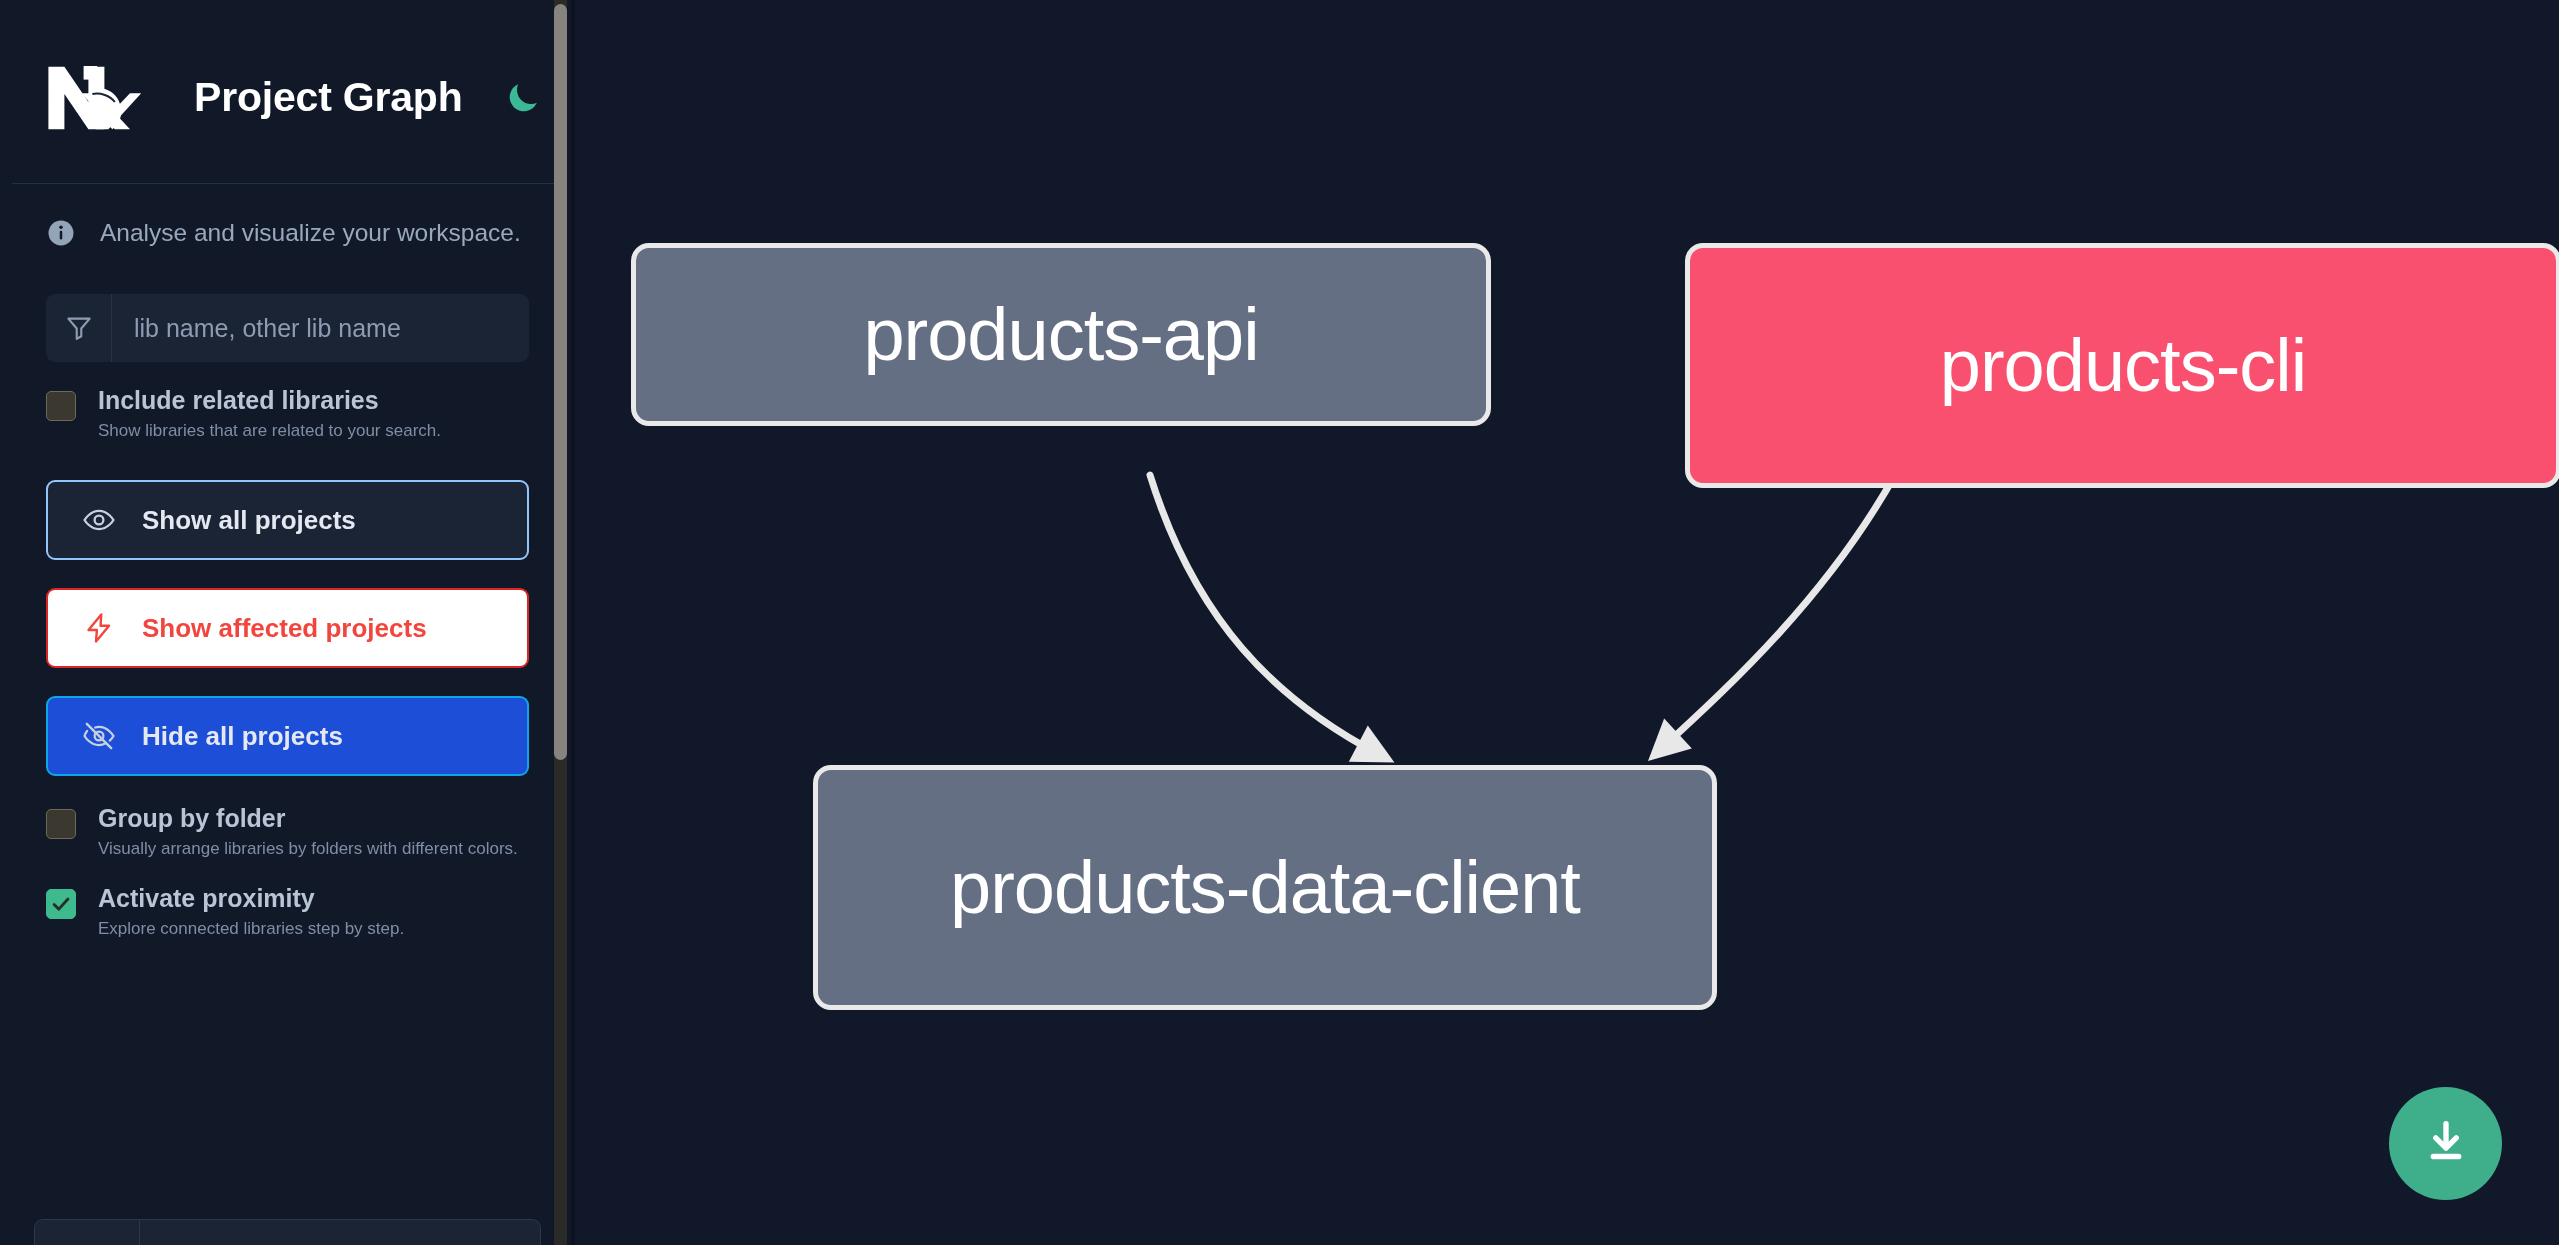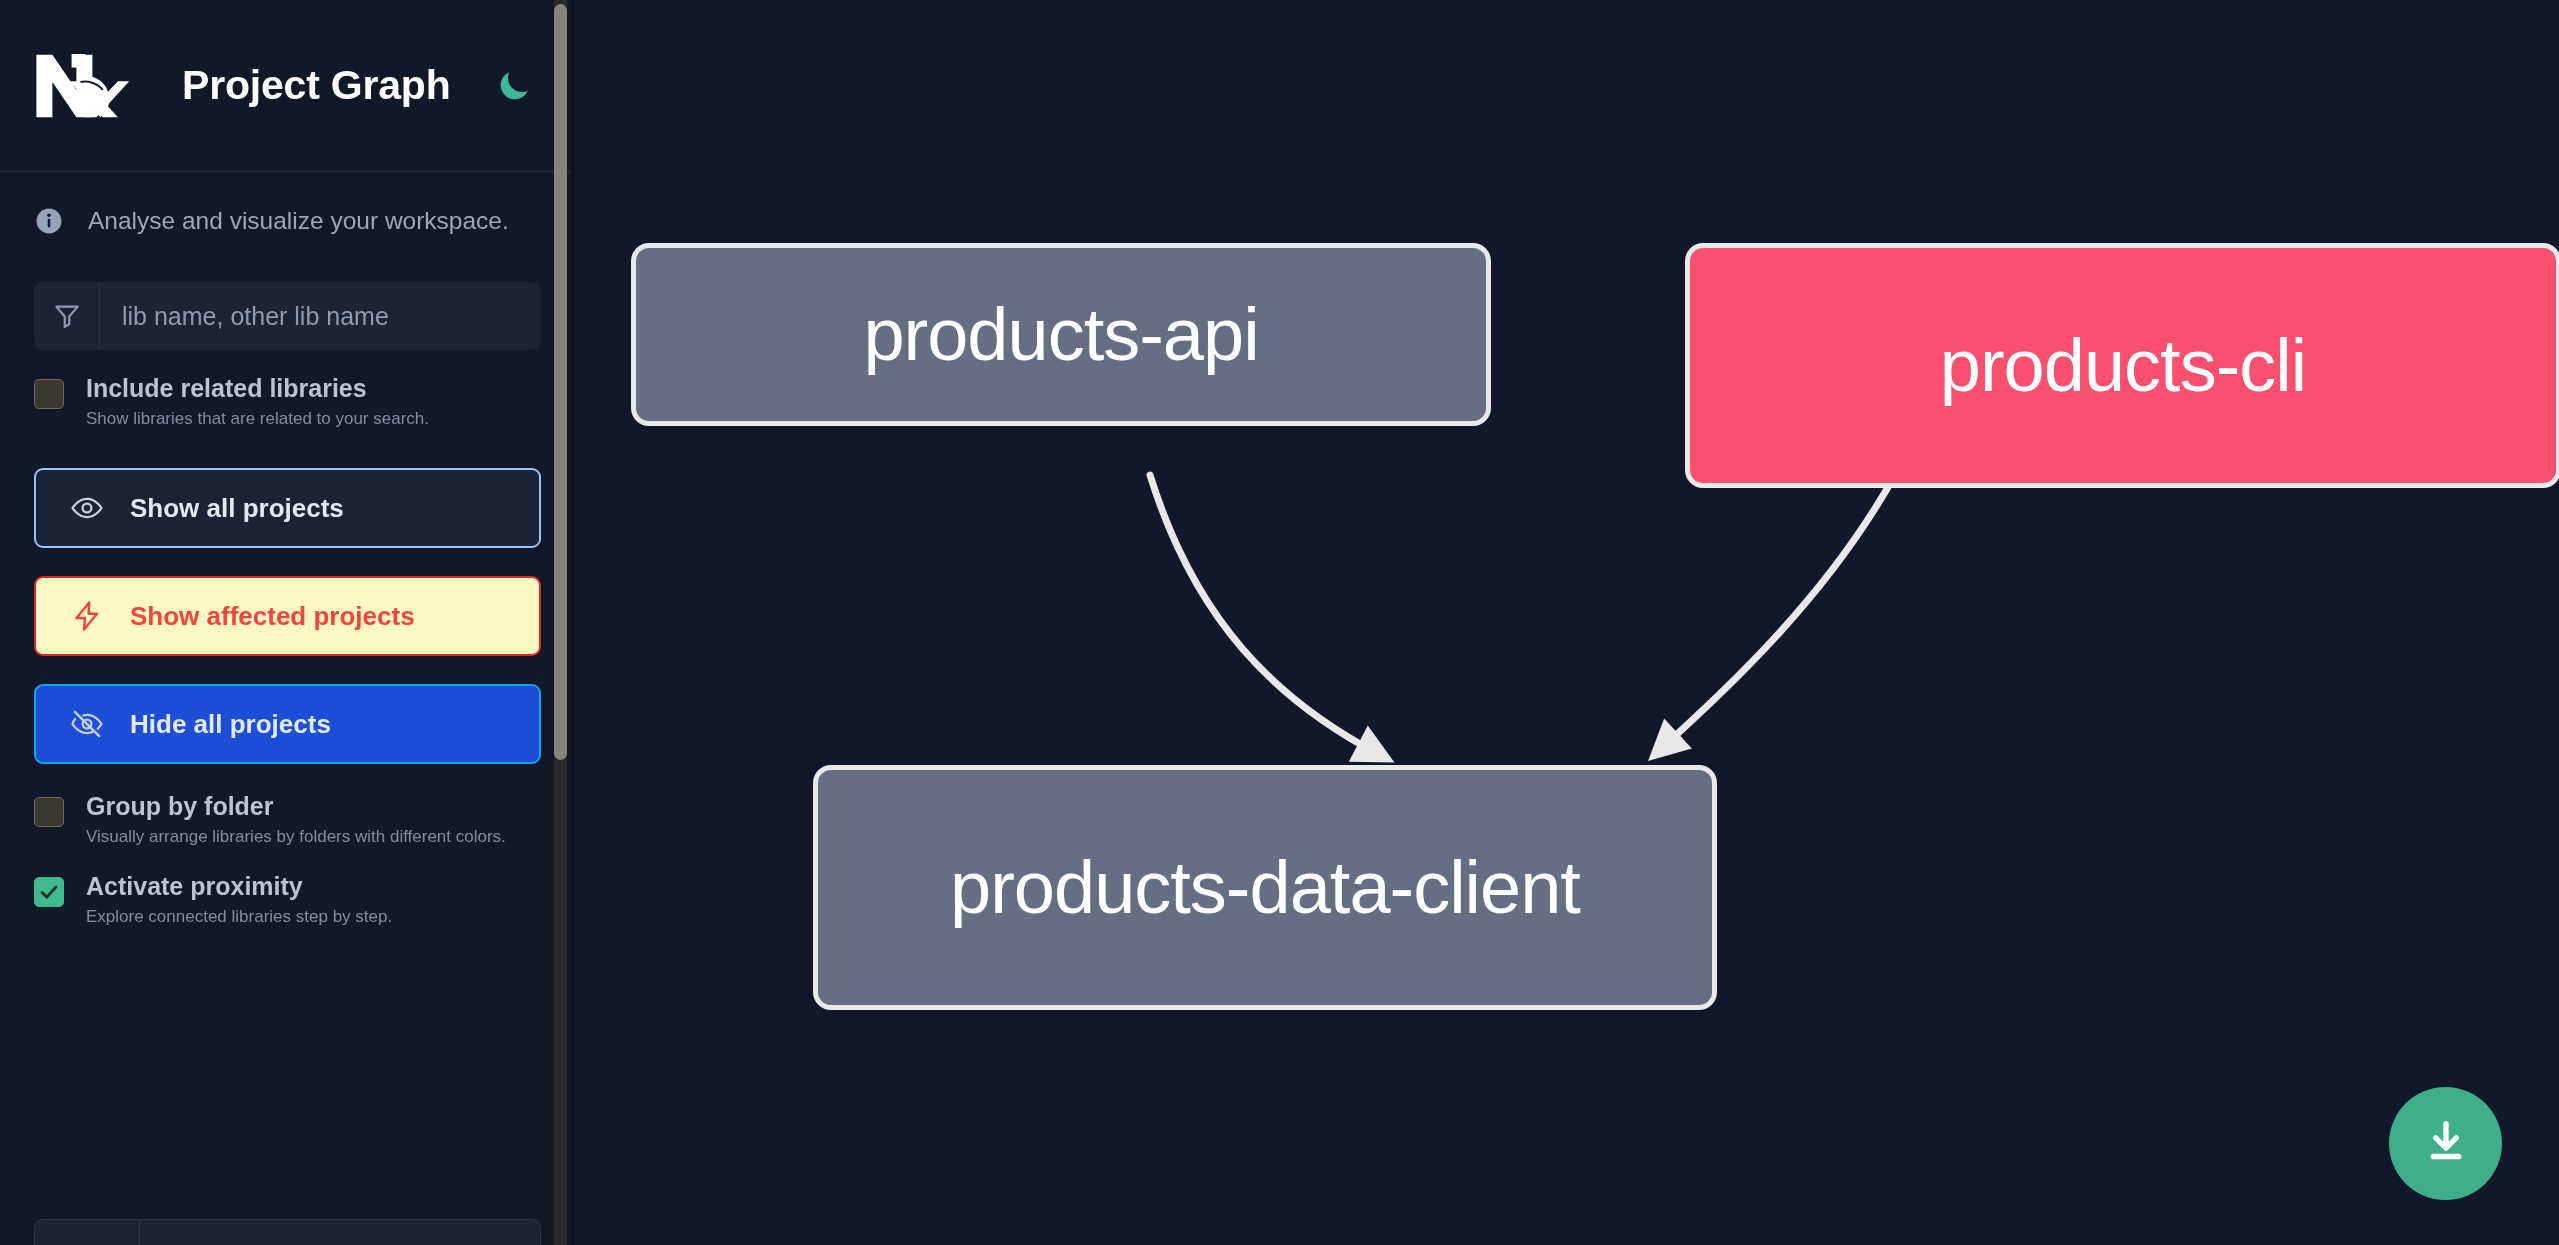--- a/index.html
+++ b/index.html
@@ -23,21 +23,21 @@
     position: relative;
     width: 575px;
     height: 1245px;
     background: #111827;
     flex: 0 0 575px;
     overflow: hidden;
   }
   #sidebar-inner {
     position: absolute;
     inset: 0;
-    padding: 0;
+    padding: 12px;
   }
 
   
   .sb-header {
     height: 172px;
     display: flex;
     align-items: center;
     padding: 0 34px;
     gap: 0;
     border-bottom: 1px solid #23304a;
@@ -153,21 +153,21 @@
     align-items: center;
     gap: 26px;
     height: 80px;
     padding: 0 34px;
     border-radius: 9px;
     margin-bottom: 28px;
     cursor: pointer;
     background: #1b2435;
   }
   .sb-btn.primary  { border: 2px solid #93c5fd; }
-  .sb-btn.affected { border: 2px solid #dc2626; background: #fef9c3; }
+  .sb-btn.affected { border: 2px solid #dc2626; background: #ffffff; }
   .sb-btn.neutral  { border: 2px solid #0ea5e9; background: #1d4ed8; }
   .sb-btn-label {
     font-size: 26px;
     font-weight: 700;
     color: #e4e9f1;
     white-space: nowrap;
   }
   .sb-btn.affected .sb-btn-label { color: #f2453d; }
   .sb-ico { width: 34px; height: 34px; flex: 0 0 34px; }
 

